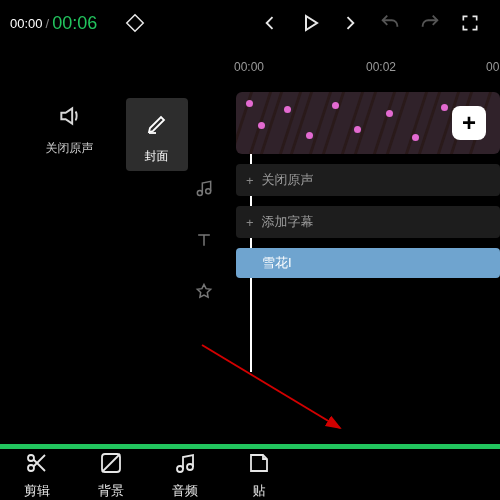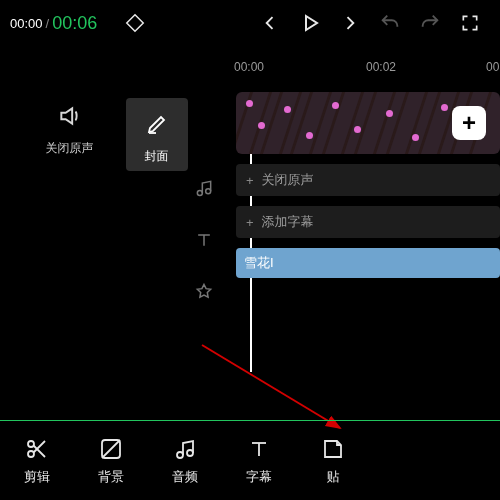--- a/index.html
+++ b/index.html
@@ -29,25 +29,25 @@
   .cell .lab{font-size:12px;color:#cfcfcf;margin-top:6px}
   .toolcol{position:absolute;left:186px;top:98px;width:36px;display:flex;flex-direction:column;gap:28px;align-items:center;color:#777}
   
   .tracks{position:absolute;left:236px;right:0;top:12px}
   .clip{height:62px;background:#30222a;border-radius:6px;position:relative;overflow:hidden}
   .branch{position:absolute;top:-4px;bottom:-4px;width:22px;border-left:3px solid #2a1a1a;border-right:3px solid #2a1a1a;transform:skewX(-18deg)}
   .blossom{position:absolute;width:7px;height:7px;border-radius:50%;background:#e36ad1}
   .plusbtn{position:absolute;right:14px;top:14px;width:34px;height:34px;border-radius:8px;background:#fff;color:#000;display:flex;align-items:center;justify-content:center;font-size:24px;font-weight:600}
   .track{height:32px;margin-top:10px;border-radius:4px;background:#1d1d1d;display:flex;align-items:center;padding:0 10px;font-size:13px;color:#9c9c9c}
   .track .plus{margin-right:8px;color:#888}
-  .effect{height:30px;margin-top:10px;border-radius:4px;background:#6fa4cf;color:#fff;display:flex;align-items:center;padding:0 8px;font-size:13px}
+  .effect{height:30px;margin-top:10px;border-radius:4px;background:#6fa4cf;color:#fff;display:flex;align-items:center;padding:0 26px;font-size:13px}
   
   .arrow{position:absolute;pointer-events:none}
   
-  .bottom{position:absolute;left:0;right:0;bottom:0;height:80px;border-top:1px solid #22c55e;display:flex;align-items:center}
+  .bottom{position:absolute;left:0;right:0;bottom:0;height:56px;border-top:5px solid #22c55e;display:flex;align-items:center}
   .bitem{flex:0 0 74px;display:flex;flex-direction:column;align-items:center;gap:6px;color:#e6e6e6}
   .bitem .ic{height:26px;display:flex;align-items:center;justify-content:center}
   .bitem .lab{font-size:13px}
 </style>
 </head>
 <body>
 
 <div class="topbar">
   <span class="time-cur">00:00</span>
   <span class="time-sep">/</span>
@@ -216,28 +216,19 @@
           <circle cx="7" cy="18" r="3"></circle>
           <circle cx="17" cy="16" r="3"></circle>
           <path d="M10 18V6l10-2v12"></path>
         </svg>
       </div>
     <div class="lab">音频</div>
   </div>
   <div class="bitem">
     <div class="ic">
         <svg width="24" height="24" viewBox="0 0 24 24" fill="none" stroke="currentColor" stroke-width="1.8">
-          <path d="M5 6h14"></path>
-          <path d="M12 6v13"></path>
-        </svg>
-      </div>
-    <div class="lab">字幕</div>
-  </div>
-  <div class="bitem">
-    <div class="ic">
-        <svg width="24" height="24" viewBox="0 0 24 24" fill="none" stroke="currentColor" stroke-width="1.8">
           <path d="M4 4h12l4 4v12H4z"></path>
           <path d="M16 4v4h4"></path>
         </svg>
       </div>
     <div class="lab">贴</div>
   </div>
 </div>
 
 </body></html>

